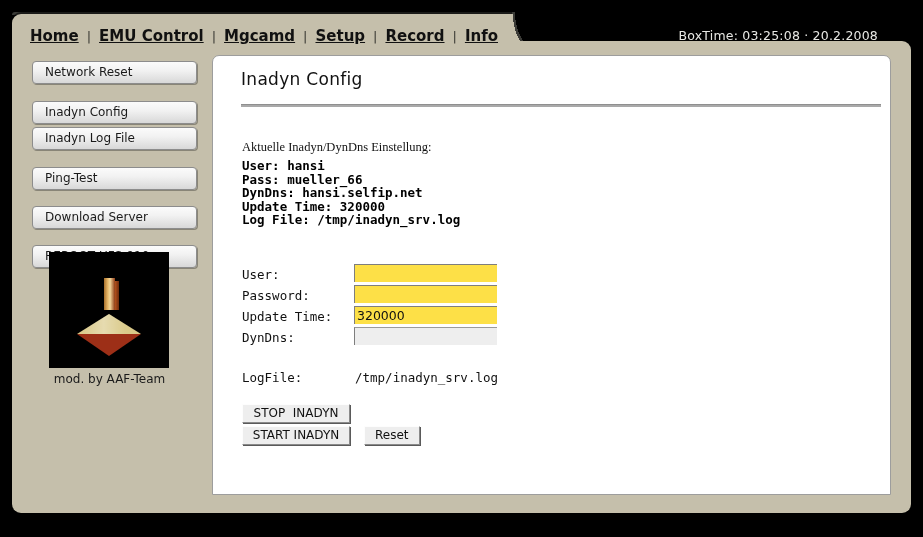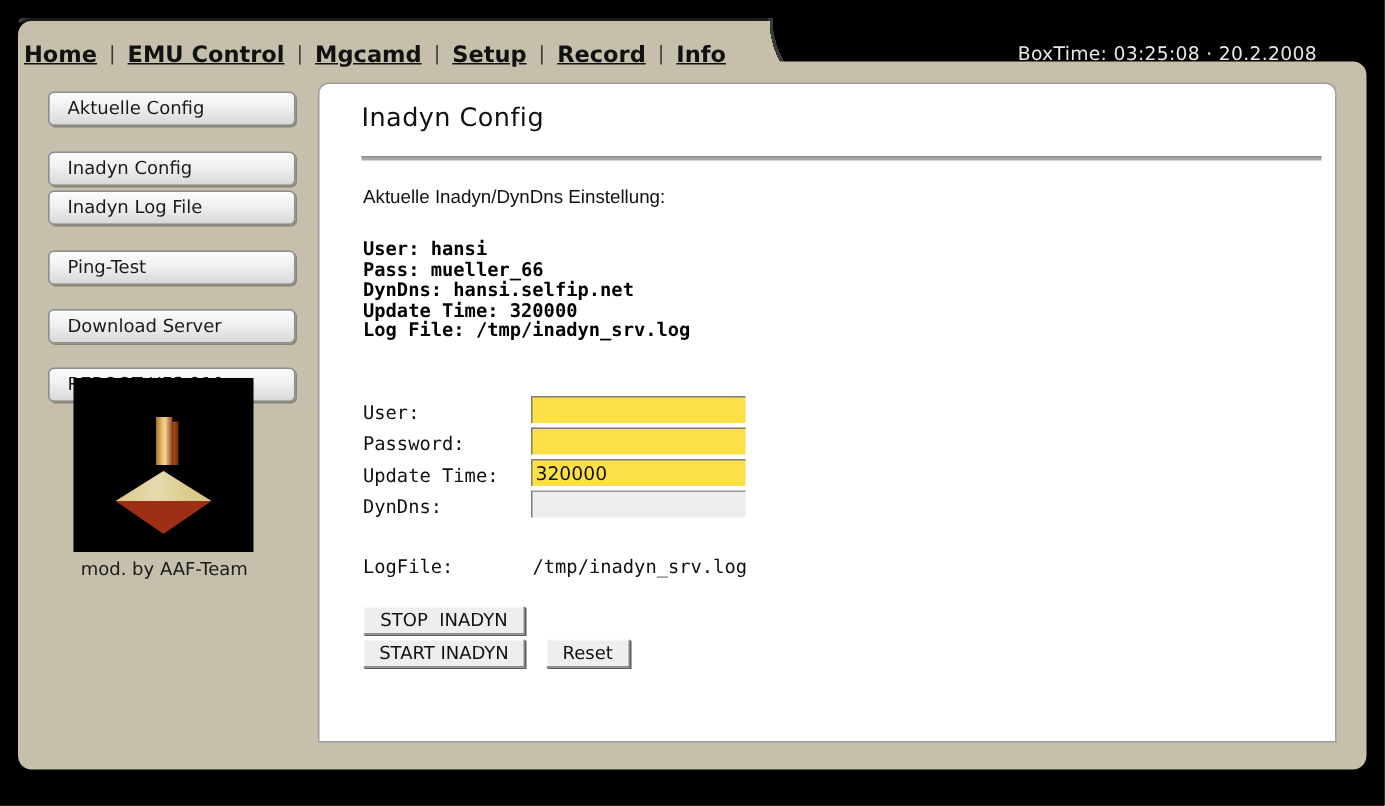--- a/index.html
+++ b/index.html
@@ -82,21 +82,21 @@
     top: 12px;
     width: 60px;
     height: 42px;
     background:
       radial-gradient(circle at 100% 0, rgba(0,0,0,0) 0 57px, #3a3a36 57px 60px, rgba(0,0,0,0) 60px 100%);
   }
 
   
   .navbar {
     position: absolute;
-    left: 16px;
+    left: 30px;
     top: 24px;
     height: 24px;
     display: flex;
     align-items: center;
     gap: 0;
     z-index: 5;
   }
   .nav-link {
     font-size: 15px;
     font-weight: bold;
@@ -237,24 +237,24 @@
     top: 48px;
     width: 640px;
     height: 2px;
     background: #a9a9a9;
     border-top: 1px solid #8f8f8f;
   }
 
   .intro {
     position: absolute;
     left: 29px;
-    top: 68px;
-    font-size: 12.5px;
-    color: #111111;
-    font-family: Liberation Sans, sans-serif;
+    top: 84px;
+    font-size: 12.5px;
+    color: #111111;
+    font-family: Liberation Serif, serif;
   }
 
   .settings {
     position: absolute;
     left: 29px;
     top: 103px;
     font-size: 12.5px;
     line-height: 13.5px;
     color: #000000;
     font-weight: bold;
@@ -349,21 +349,21 @@
 
   <div class="boxtime">BoxTime: 03:25:08 · 20.2.2008</div>
 
   <div class="ear-shade"></div>
   <div class="ear-curve-shade"></div>
   <div class="tab-ear"></div>
 
   <div class="shell">
 
     <div class="sidebar">
-      <button class="side-btn gap-lg">Aktuelle Config</button>
+      <button class="side-btn gap-lg">Network Reset</button>
       <button class="side-btn">Inadyn Config</button>
       <button class="side-btn gap-lg">Inadyn Log File</button>
       <button class="side-btn gap-md">Ping-Test</button>
       <button class="side-btn gap-md">Download Server</button>
       <button class="side-btn">REBOOT UFS-910</button>
     </div>
 
     <div class="logo-box">
       <div class="logo-bar"></div>
       <div class="logo-bar2"></div>

